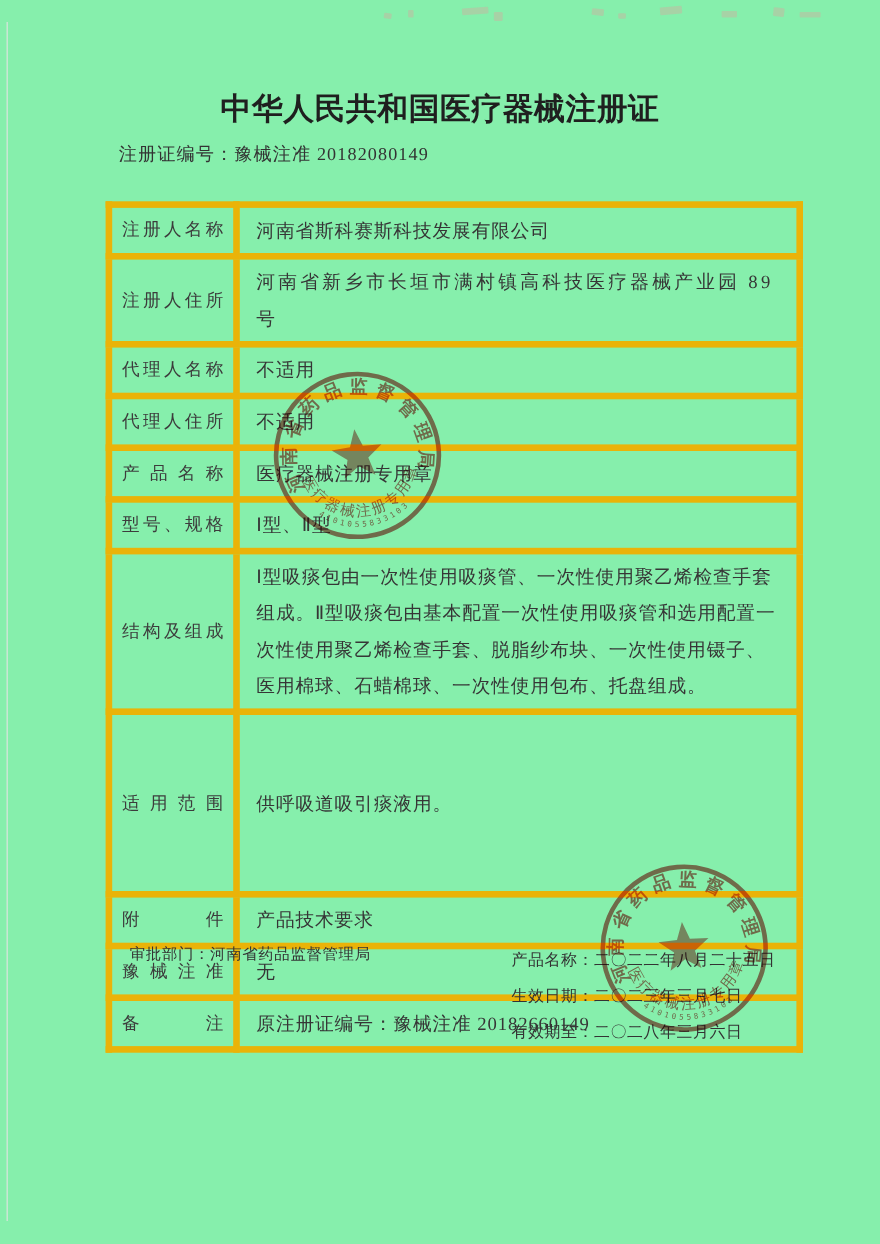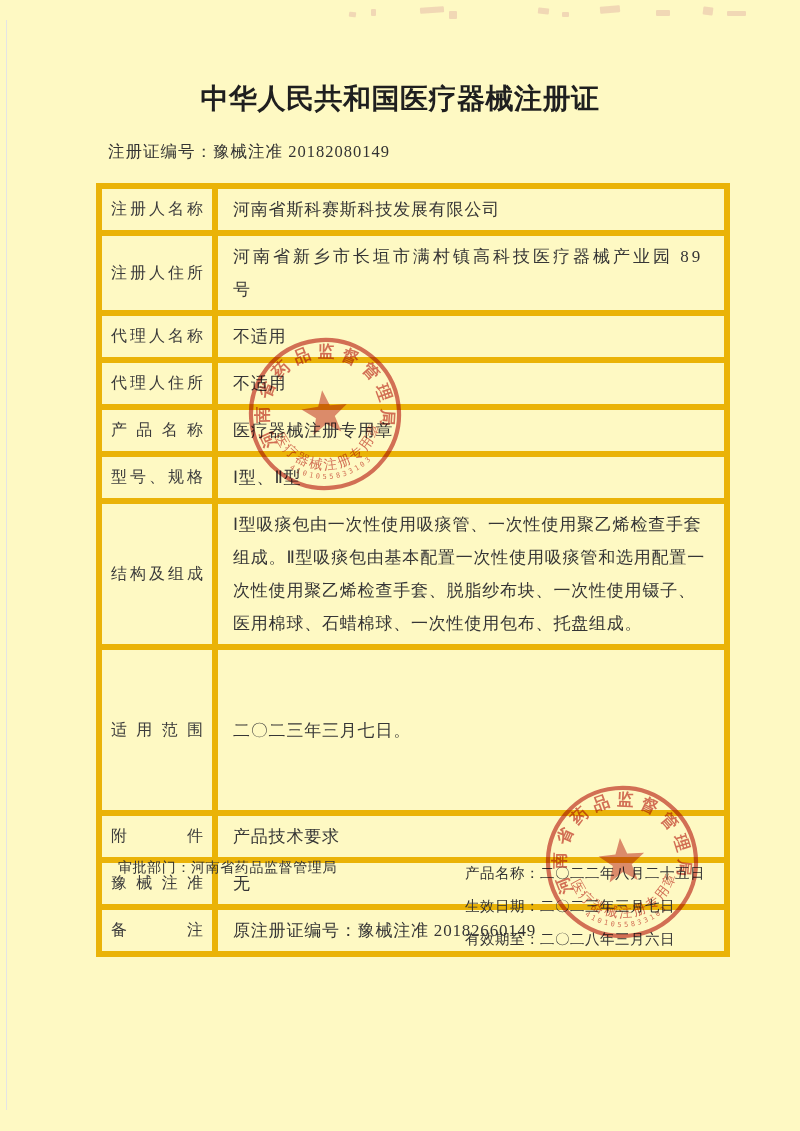--- a/index.html
+++ b/index.html
@@ -1,17 +1,17 @@
 <!DOCTYPE html>
 <html><head>
 <meta charset="utf-8">
 <style>
   html,body{margin:0;padding:0;background:#ffffff;}
   .page{
-    position:relative;width:800px;height:1131px;background:#fef9c3;
+    position:relative;width:800px;height:1131px;background:#86efac;
     font-family:"Liberation Serif", serif;color:#3a3a3a;overflow:hidden;
   }
   
   .scan-edge{position:absolute;left:6px;top:20px;width:1px;height:1090px;background:#e4e4e4;}
 
   
   .top-fragments i{position:absolute;display:block;background:#dda49e;opacity:.38;border-radius:1px;}
   .top-fragments i:nth-child(1){left:349px;top:12px;width:7px;height:5px;transform:rotate(8deg);}
   .top-fragments i:nth-child(2){left:371px;top:9px;width:5px;height:7px;}
   .top-fragments i:nth-child(3){left:420px;top:7px;width:24px;height:6px;transform:rotate(-4deg);}
@@ -20,21 +20,21 @@
   .top-fragments i:nth-child(6){left:562px;top:12px;width:7px;height:5px;}
   .top-fragments i:nth-child(7){left:600px;top:6px;width:20px;height:7px;transform:rotate(-5deg);}
   .top-fragments i:nth-child(8){left:656px;top:10px;width:14px;height:6px;}
   .top-fragments i:nth-child(9){left:703px;top:7px;width:10px;height:8px;transform:rotate(7deg);}
   .top-fragments i:nth-child(10){left:727px;top:11px;width:19px;height:5px;}
 
   .title{
     position:absolute;left:0;top:80px;width:800px;margin:0;text-align:center;
     font-size:28px;font-weight:bold;letter-spacing:.5px;color:#1f1f1f;
   }
-  .cert-line{position:absolute;left:108px;top:141px;font-size:16.5px;letter-spacing:1px;color:#333;}
+  .cert-line{position:absolute;left:108px;top:129px;font-size:16.5px;letter-spacing:1px;color:#333;}
 
   table.cert-table{
     position:absolute;left:96px;top:183px;width:634px;
     border-collapse:collapse;table-layout:fixed;
   }
   .cert-table td{border:6px solid #eab308;vertical-align:middle;}
   .cert-table td.lbl{
     width:92px;font-size:16px;color:#3c3c3c;padding:0 9px;
     text-align:justify;text-align-last:justify;letter-spacing:0;
   }
@@ -123,21 +123,21 @@
       <tr>
         <td class="lbl">型号、规格</td>
         <td class="val">Ⅰ型、Ⅱ型</td>
       </tr>
       <tr>
         <td class="lbl">结构及组成</td>
         <td class="val">Ⅰ型吸痰包由一次性使用吸痰管、一次性使用聚乙烯检查手套组成。Ⅱ型吸痰包由基本配置一次性使用吸痰管和选用配置一次性使用聚乙烯检查手套、脱脂纱布块、一次性使用镊子、医用棉球、石蜡棉球、一次性使用包布、托盘组成。</td>
       </tr>
       <tr>
         <td class="lbl">适用范围</td>
-        <td class="val">二〇二三年三月七日。</td>
+        <td class="val">供呼吸道吸引痰液用。</td>
       </tr>
       <tr>
         <td class="lbl">附　件</td>
         <td class="val">产品技术要求</td>
       </tr>
       <tr>
         <td class="lbl">豫械注准</td>
         <td class="val">无</td>
       </tr>
       <tr>

